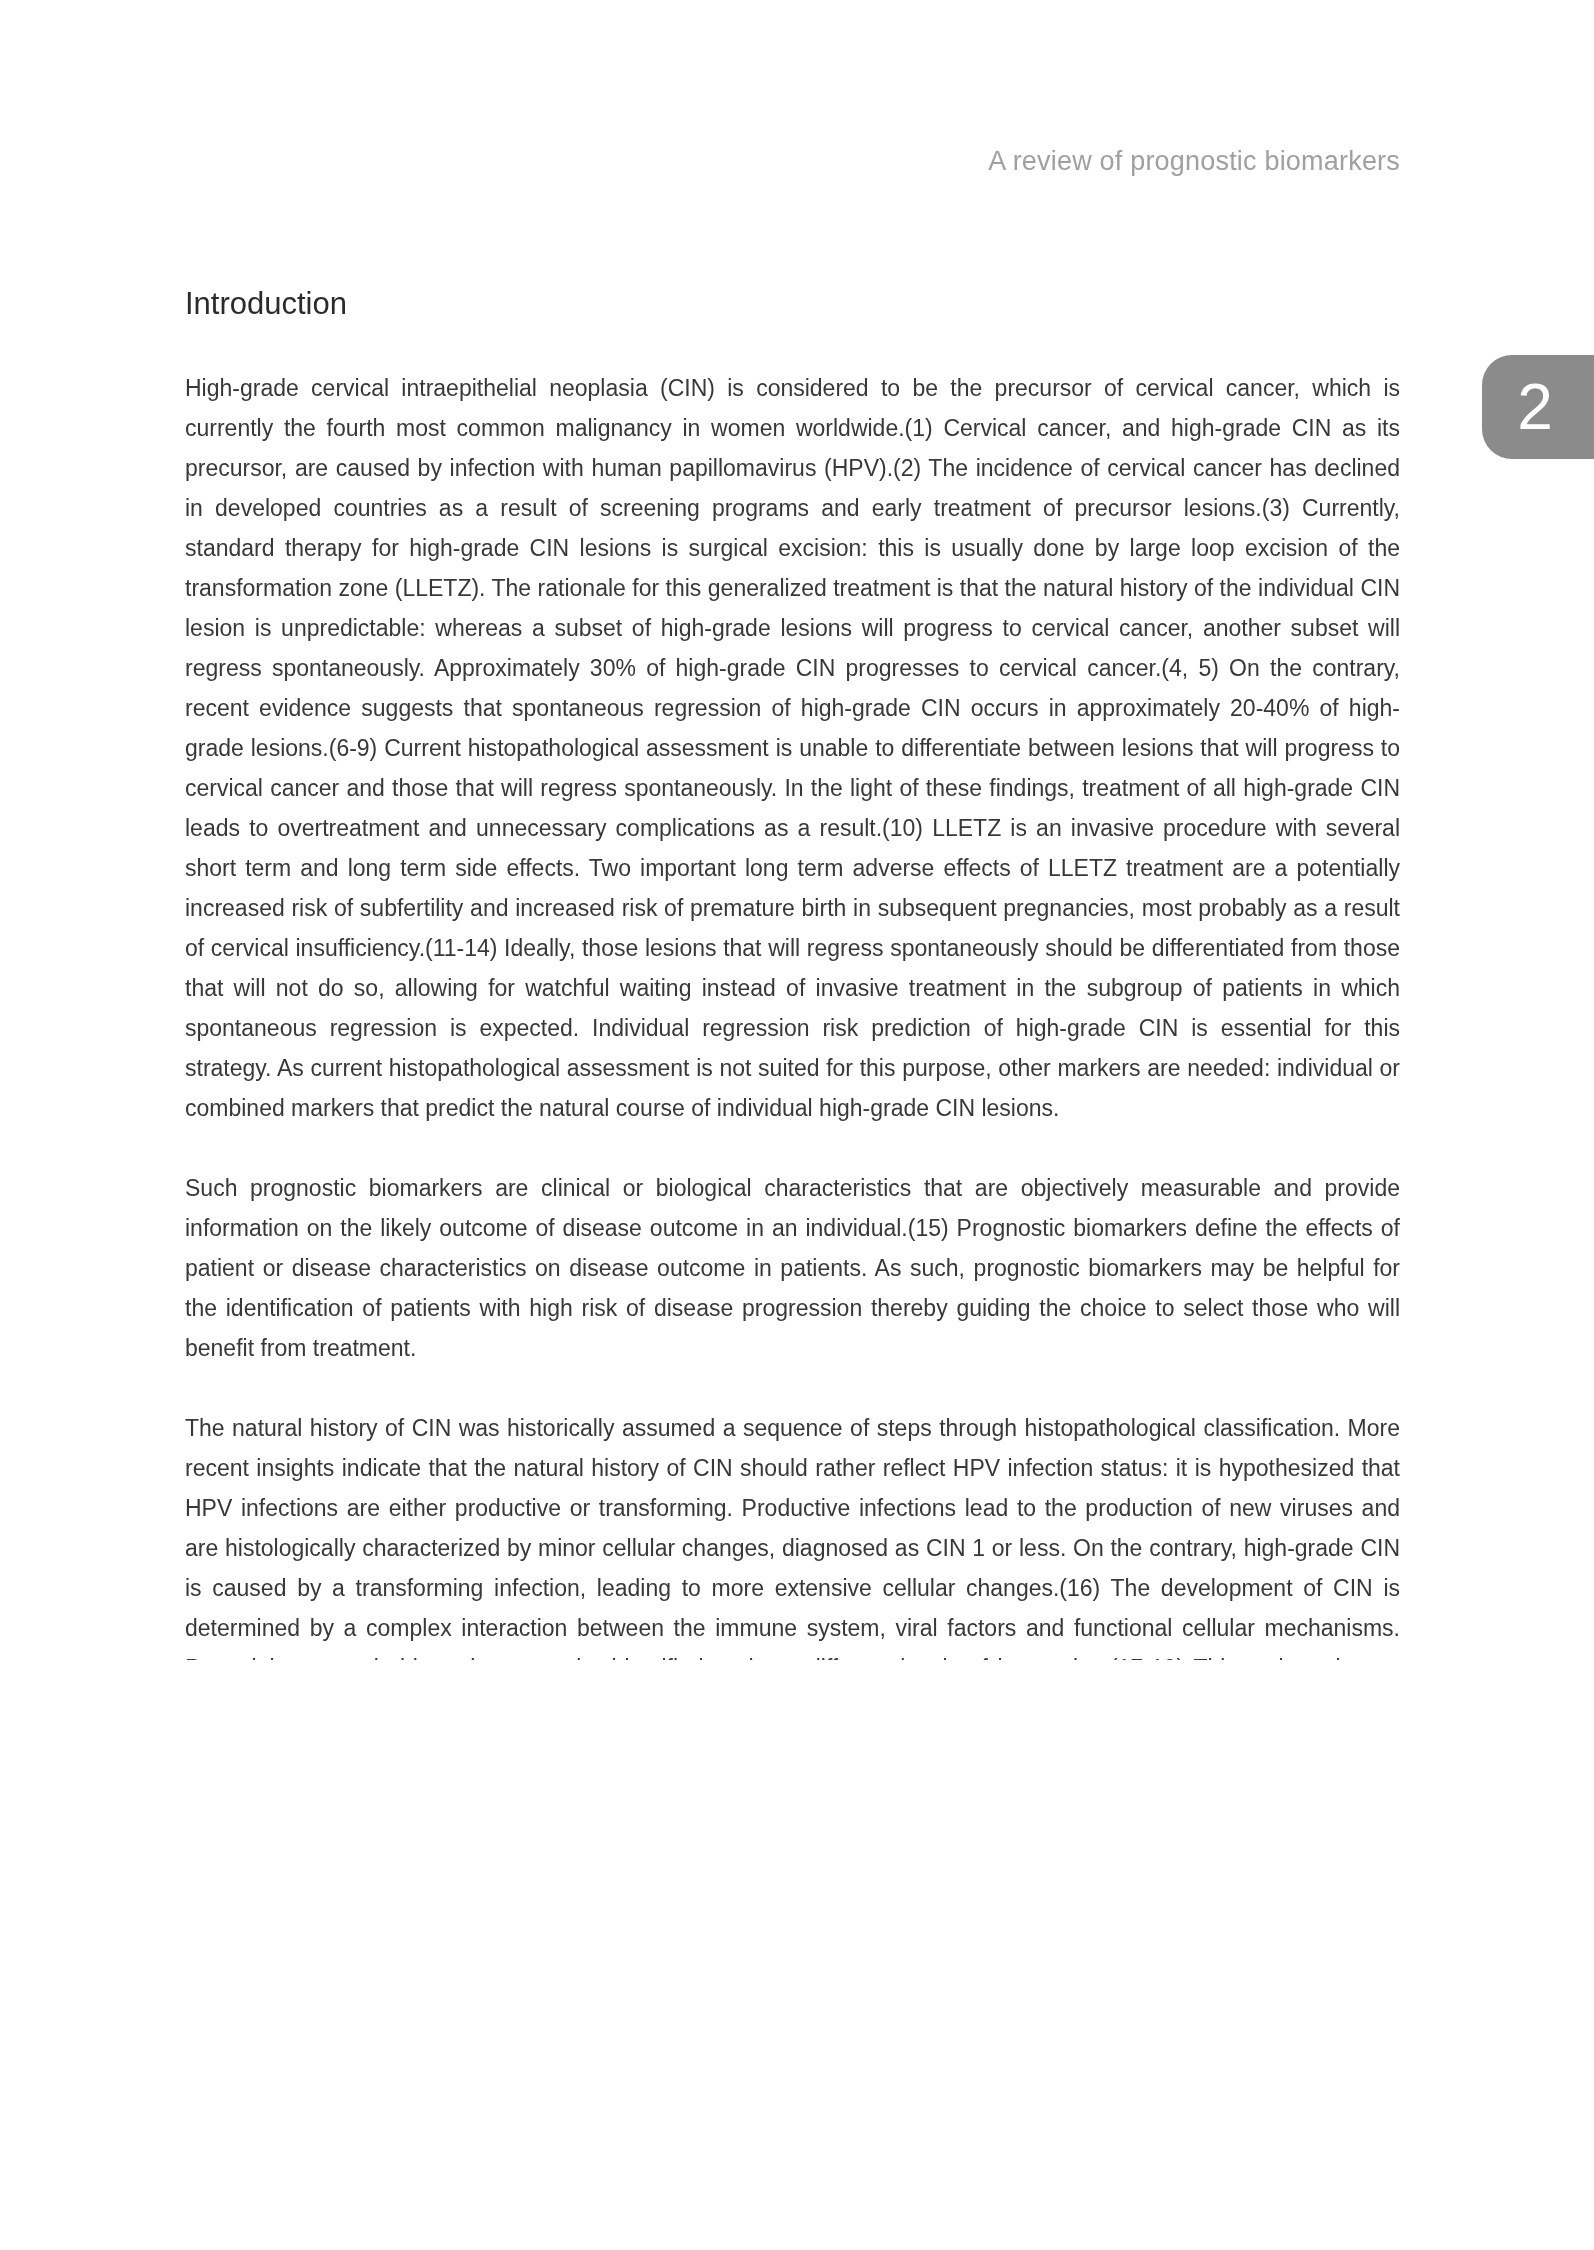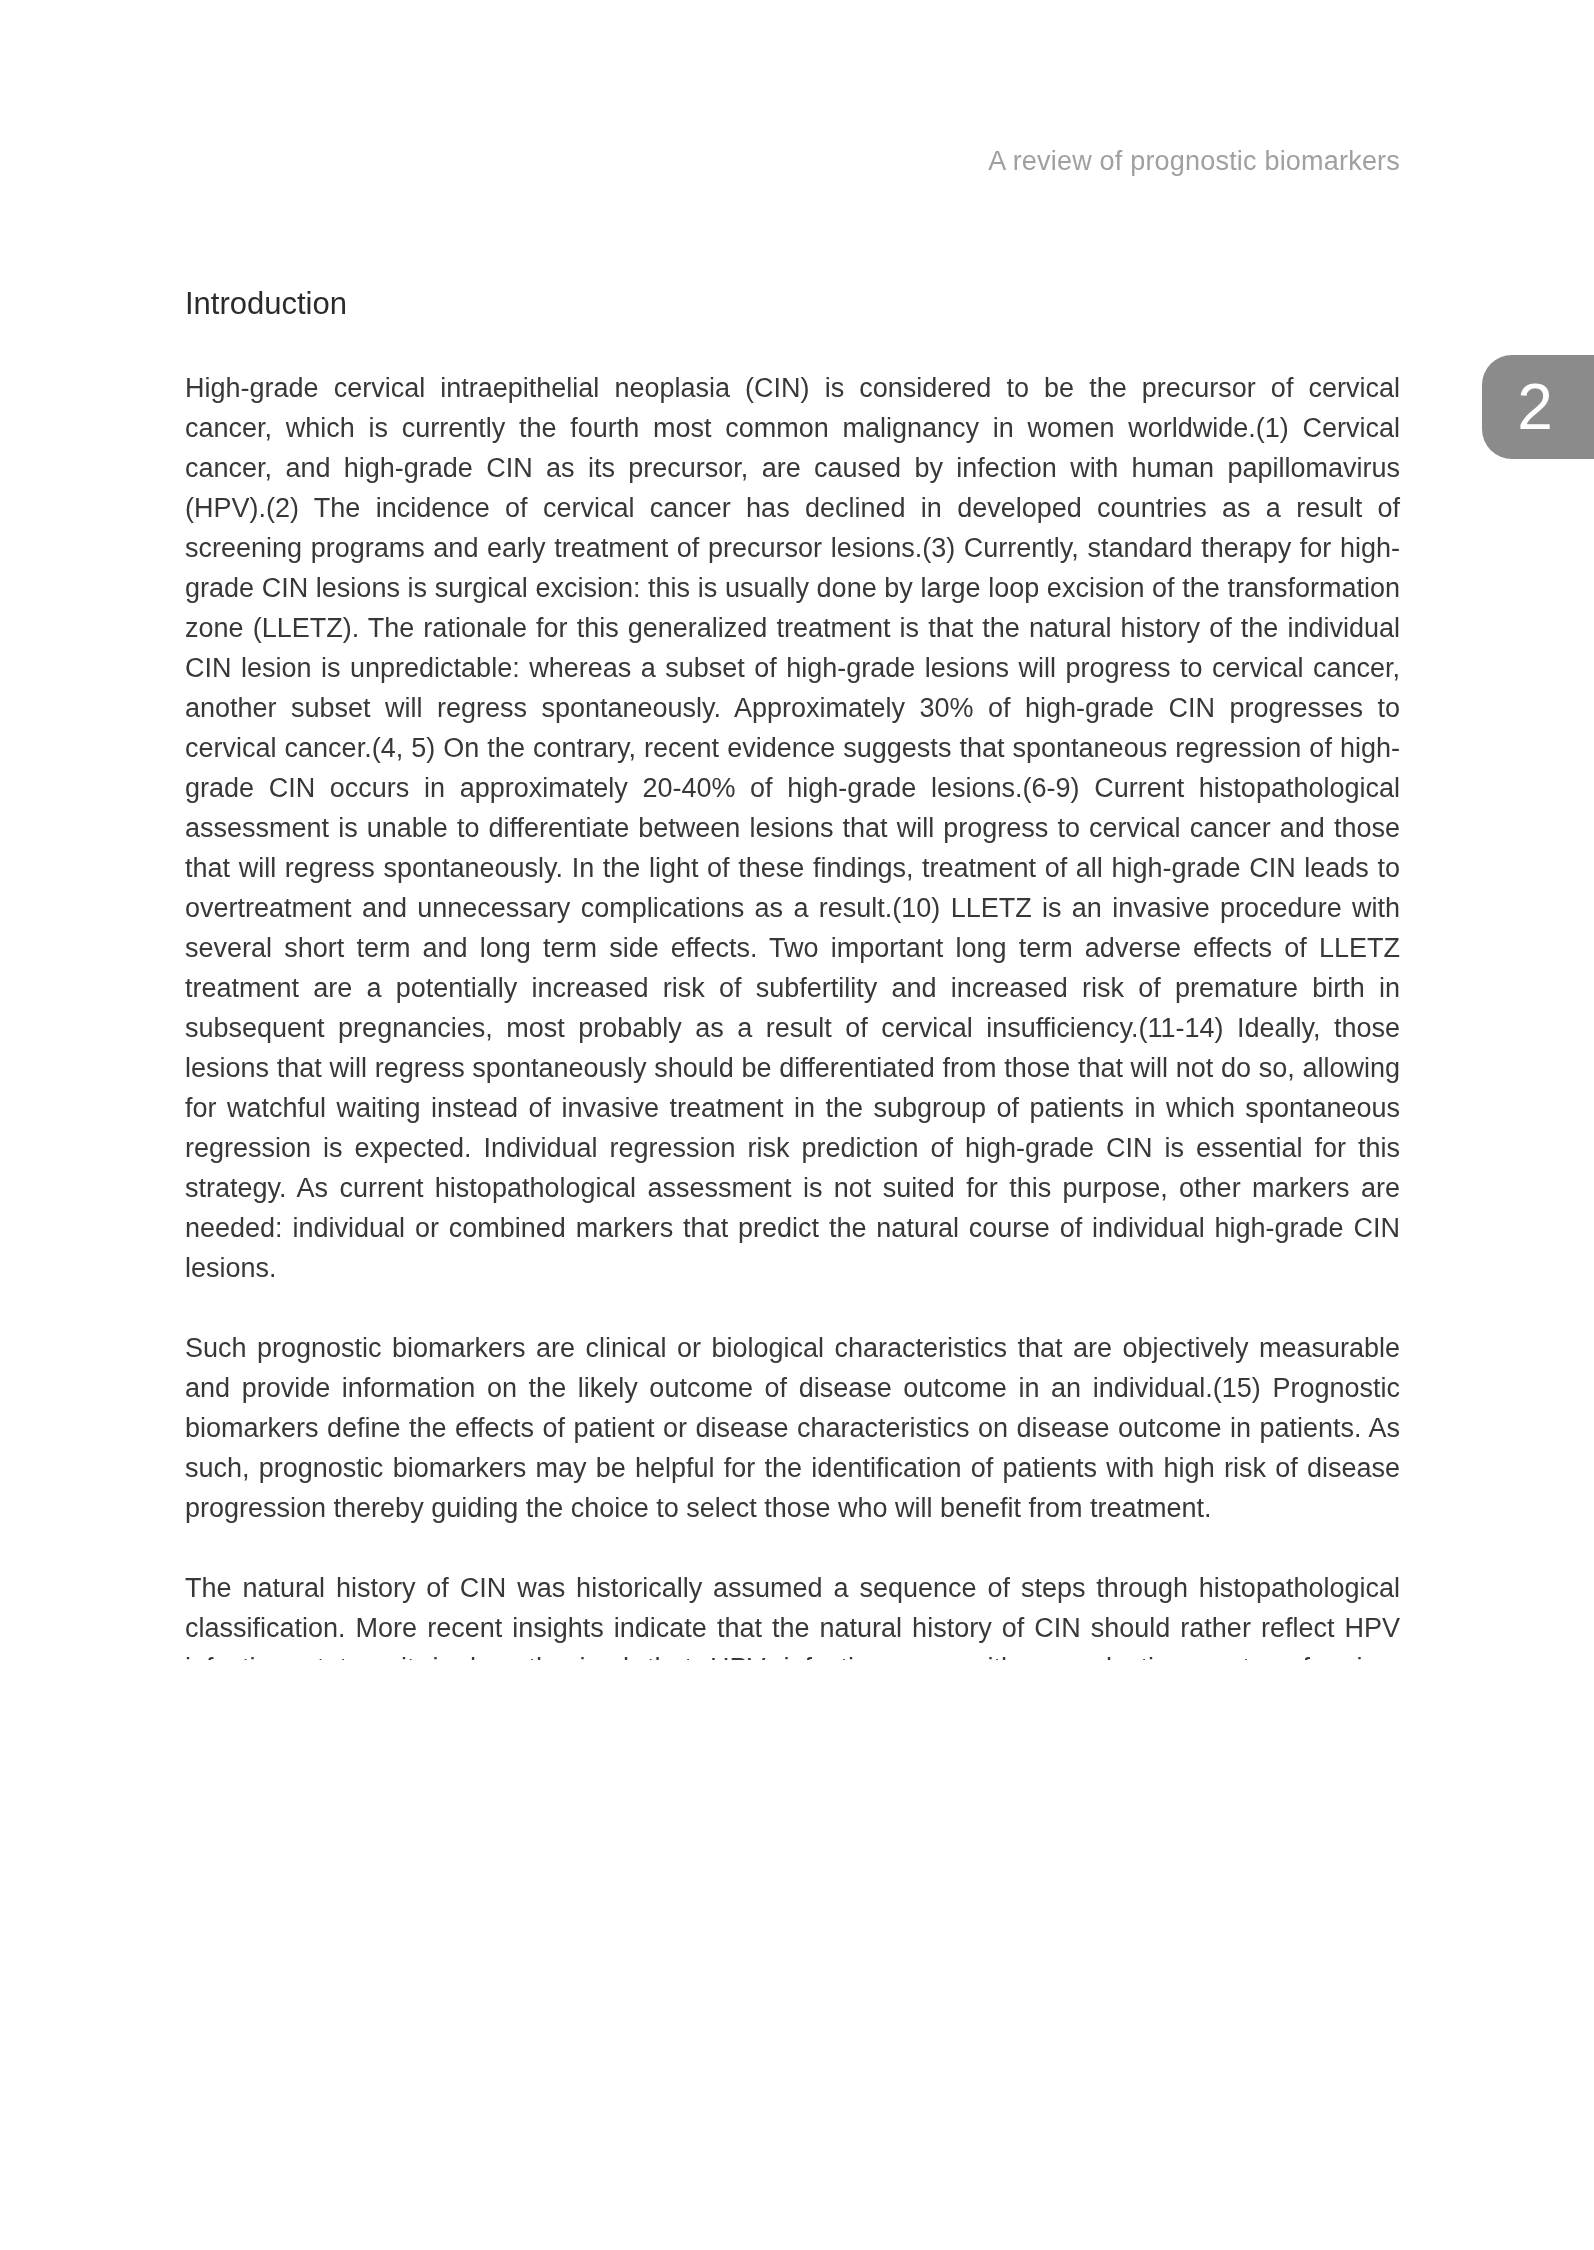--- a/index.html
+++ b/index.html
@@ -55,21 +55,21 @@
     top: 286px;
     width: 1215px;
   }
   .section-title {
     font-size: 31px;
     font-weight: 400;
     color: var(--heading-text);
     margin-bottom: 46px;
   }
   .content p {
-    font-size: 27px;
+    font-size: 23px;
     line-height: 40px;
     color: var(--body-text);
     text-align: justify;
     margin-bottom: 40px;
   }
   .content p:last-child { margin-bottom: 16px; }
   .page-number {
     position: absolute;
     top: 2091px;
     right: 194px;

